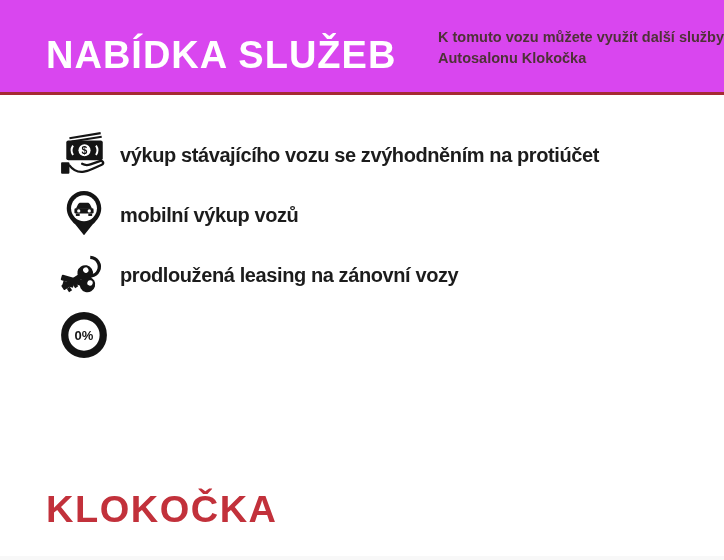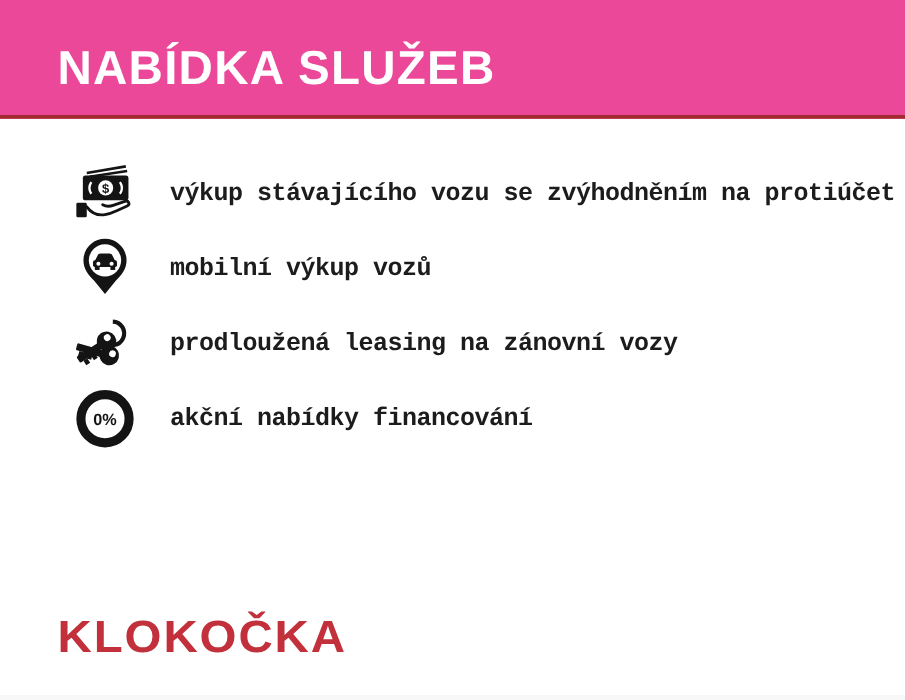--- a/index.html
+++ b/index.html
@@ -9,21 +9,21 @@
     overflow: hidden;
     background: #ffffff;
     font-family: "Liberation Sans", sans-serif;
   }
 
   
   .band {
     position: absolute;
     left: 0; top: 0;
     width: 724px; height: 95px;
-    background: #ec4899;
+    background: #d946ef;
     border-bottom: 3px solid #A52B33;
   }
   .band h1 {
     position: absolute;
     left: 46px; top: 33px;
     font-size: 38px;
     line-height: 44px;
     font-weight: bold;
     letter-spacing: 1px;
     color: #ffffff;
@@ -54,27 +54,26 @@
   .icon {
     width: 52px;
     height: 52px;
     flex: 0 0 52px;
     display: flex;
     align-items: center;
     justify-content: center;
   }
   .icon svg { display: block; }
   .label {
-    margin-left: 26px;
+    margin-left: 10px;
     font-size: 20px;
     font-weight: bold;
     letter-spacing: -0.4px;
     color: #1c1c1c;
     white-space: nowrap;
-    font-family: Liberation Mono, monospace;
   }
 
   
   .logo {
     position: absolute;
     left: 46px; top: 489px;
     font-size: 38px;
     font-weight: bold;
     letter-spacing: 1.5px;
     color: #C2313B;
@@ -86,20 +85,24 @@
     left: 0; bottom: 0;
     width: 724px; height: 4px;
     background: #f8f8f8;
   }
 </style>
 </head>
 <body>
 
 <header class="band">
   <h1>NABÍDKA SLUŽEB</h1>
+  <div class="subtitle">
+    <div>K tomuto vozu můžete využít další služby</div>
+    <div>Autosalonu Klokočka</div>
+  </div>
 </header>
 
 <main class="services">
 
   <div class="row">
     <span class="icon">
       <svg width="50" height="50" viewBox="0 0 48 48">
         <path d="M10 8 L40 3" fill="none" stroke="#141414" stroke-width="2"></path>
         <path d="M12 11 L41 6.5" fill="none" stroke="#141414" stroke-width="2"></path>
         <rect x="7" y="10" width="35" height="19" rx="2" fill="#141414"></rect>
@@ -153,21 +156,20 @@
     <span class="label">prodloužená leasing na zánovní vozy</span>
   </div>
 
   <div class="row">
     <span class="icon">
       <svg width="50" height="50" viewBox="0 0 48 48">
         <circle cx="24" cy="24" r="18.5" fill="none" stroke="#141414" stroke-width="7"></circle>
         <text x="24" y="28.5" text-anchor="middle" font-size="12.5" font-weight="bold" font-family="Liberation Sans, sans-serif" fill="#141414">0%</text>
       </svg>
     </span>
-    <span class="label">akční nabídky financování</span>
   </div>
 
 
 
 </main>
 
 <footer>
   <div class="logo">KLOKOČKA</div>
   <div class="bottom-strip"></div>
 </footer>

